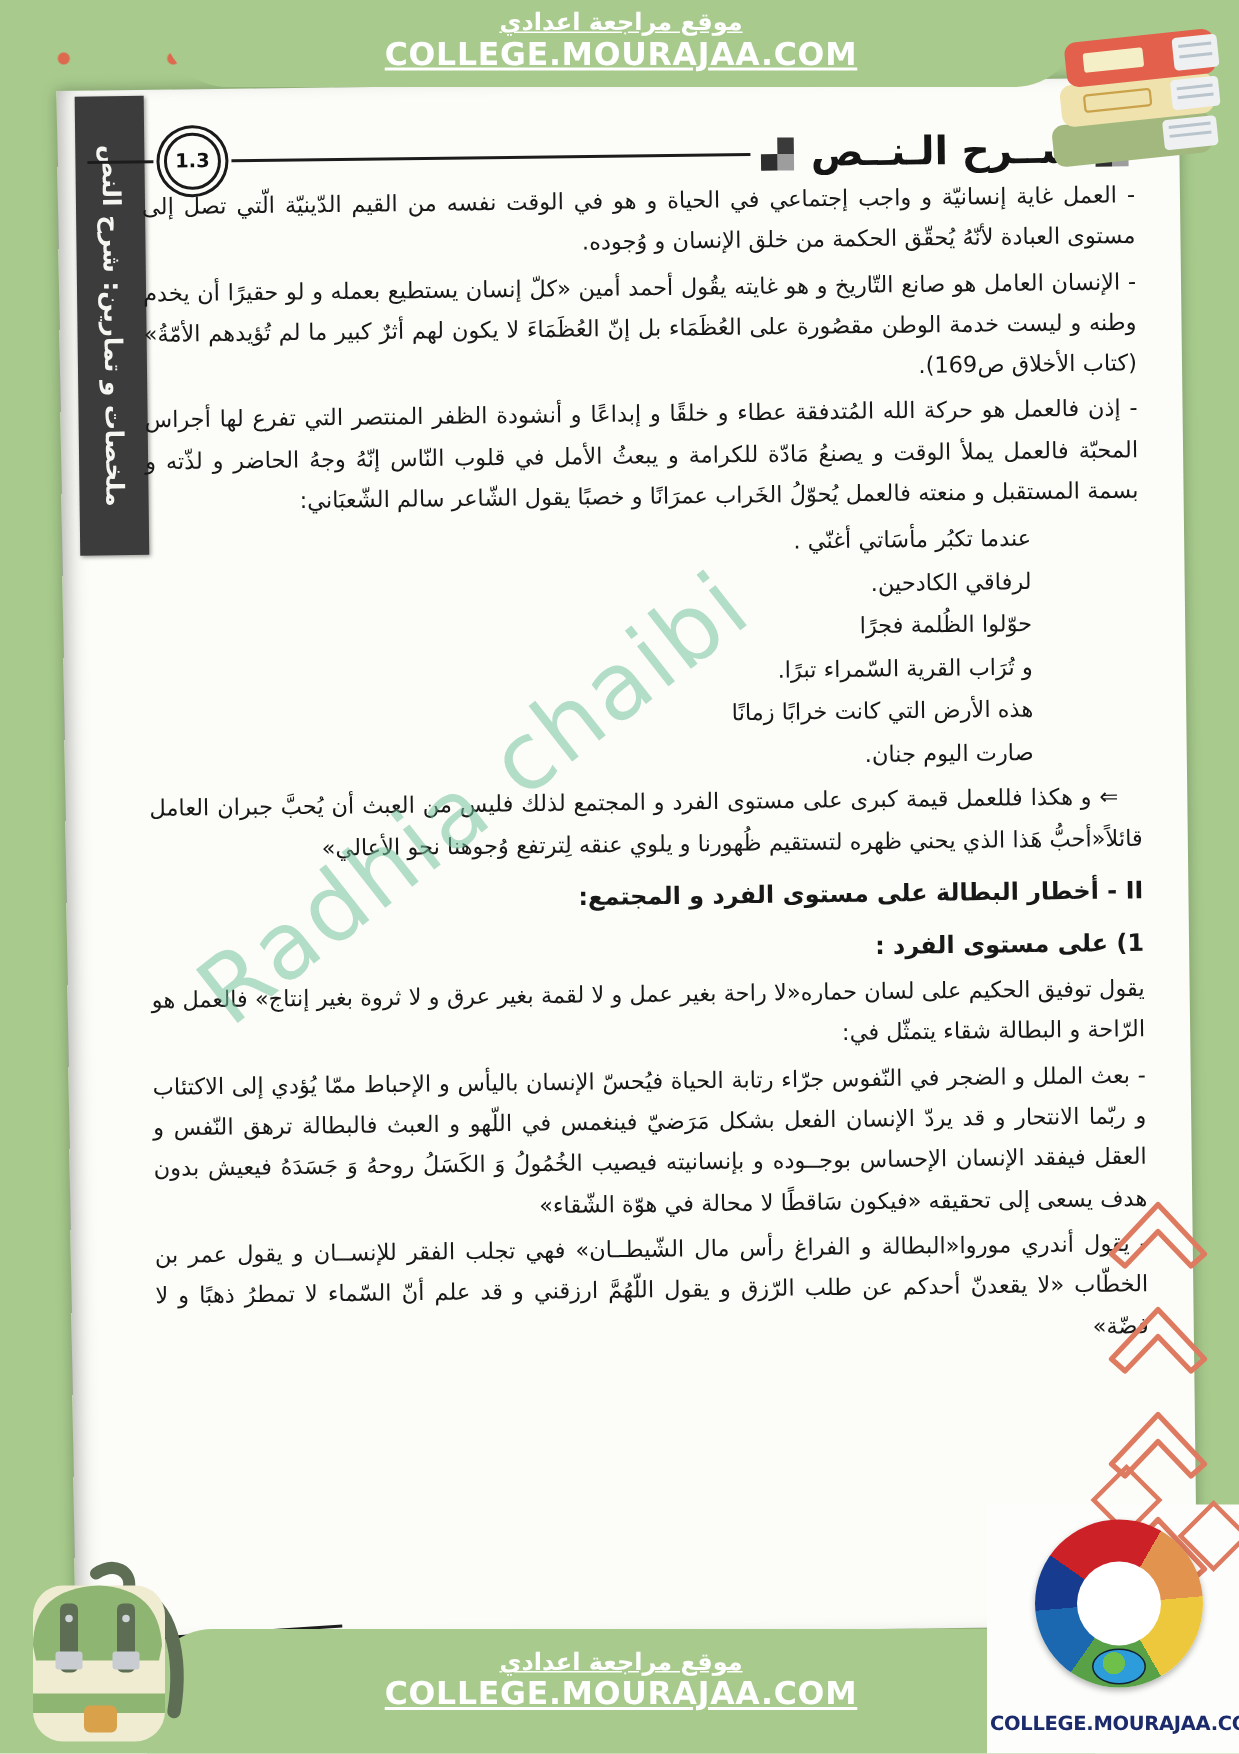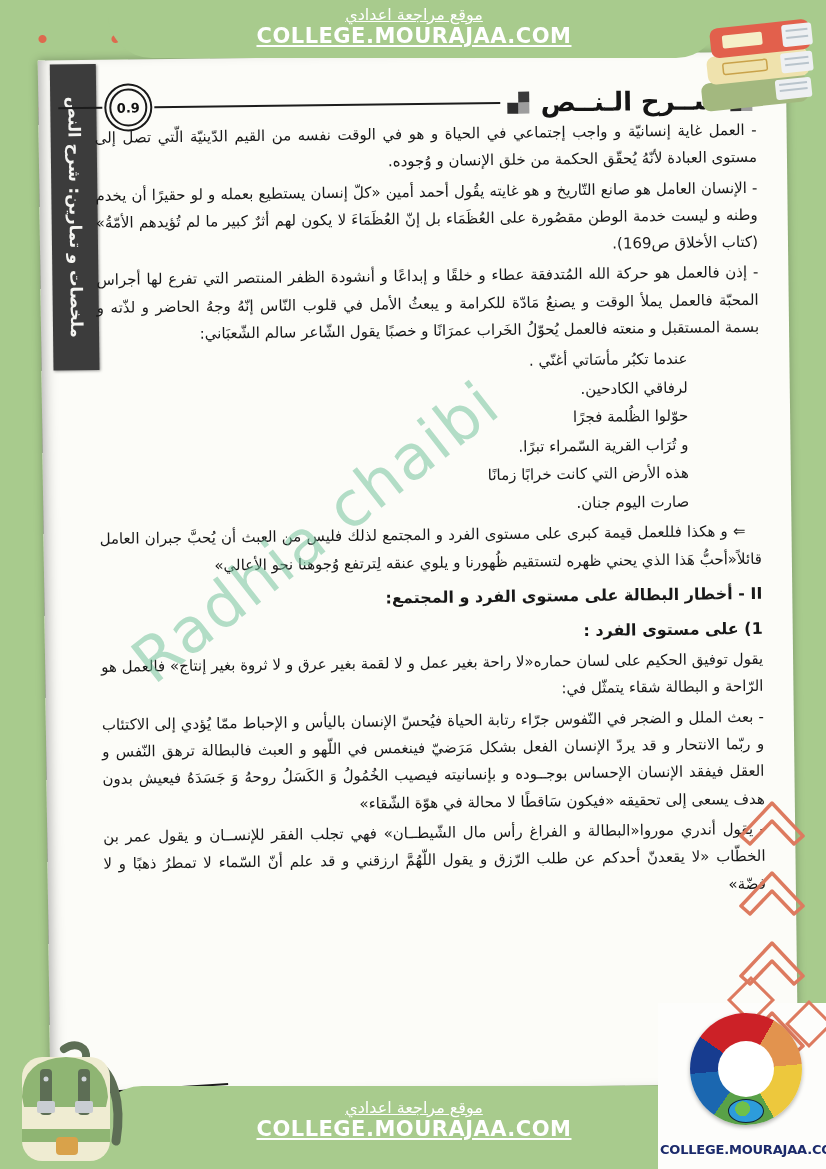--- a/index.html
+++ b/index.html
@@ -63,21 +63,21 @@
   }
   
   #header-band{
     position:absolute;left:108px;top:0;width:612px;height:58px;z-index:3;
     background:#a8cb8d;border-radius:0 0 44px 44px;text-align:center;padding-top:5px;box-sizing:border-box;
   }
   #footer-band{
     position:absolute;left:98px;top:1086px;width:632px;height:83px;z-index:3;
     background:#a8cb8d;border-radius:44px 44px 0 0;text-align:center;padding-top:12px;box-sizing:border-box;
   }
-  .site-ar{display:block;color:#fff;font-weight:normal;font-size:16px;text-decoration:underline;direction:rtl;}
+  .site-ar{display:block;color:#fff;font-weight:bold;font-size:16px;text-decoration:underline;direction:rtl;}
   .site-url{display:block;color:#fff;font-weight:bold;font-size:21px;letter-spacing:.5px;text-decoration:underline;}
   
   #chevrons{position:absolute;right:14px;top:786px;z-index:4;display:flex;flex-direction:column;gap:10px;}
   .diamond{position:absolute;width:28px;height:28px;border:3px solid #dd7a5f;transform:rotate(45deg);z-index:4;background:transparent;}
   #diamond1{right:58px;bottom:152px;}
   #diamond2{right:0px;bottom:128px;}
   
   #logo-patch{position:absolute;right:0;bottom:0;width:168px;height:166px;background:#fdfdfb;z-index:3;}
   #logo-ring{
     position:absolute;right:24px;bottom:44px;width:112px;height:112px;border-radius:50%;z-index:5;
@@ -118,21 +118,21 @@
         <i class="b"></i>
         <i class="c"></i>
       </div>
     <div class="page-title">شــرح الـنــص</div>
     <div class="tet">
         <i class="a"></i>
         <i class="b"></i>
         <i class="c"></i>
       </div>
     <div class="hline"></div>
-    <div class="num-circle">0.9</div>
+    <div class="num-circle">1.3</div>
     <div class="hline short"></div>
   </div>
 
   <div class="content">
     <p>- العمل غاية إنسانيّة و واجب إجتماعي في الحياة و هو في الوقت نفسه من القيم الدّينيّة الّتي تصل إلى مستوى العبادة لأنّهُ يُحقّق الحكمة من خلق الإنسان و وُجوده.</p>
     <p>- الإنسان العامل هو صانع التّاريخ و هو غايته يقُول أحمد أمين «كلّ إنسان يستطيع بعمله و لو حقيرًا أن يخدم وطنه و ليست خدمة الوطن مقصُورة على العُظَمَاء بل إنّ العُظَمَاءَ لا يكون لهم أثرٌ كبير ما لم تُؤيدهم الأمّةُ»   (كتاب الأخلاق ص169).</p>
     <p>- إذن فالعمل هو حركة الله المُتدفقة عطاء و خلقًا و إبداعًا و أنشودة الظفر المنتصر التي تفرع لها أجراس المحبّة فالعمل يملأ الوقت و يصنعُ مَادّة للكرامة و يبعثُ الأمل في قلوب النّاس إنّهُ وجهُ الحاضر و لذّته و بسمة المستقبل و منعته فالعمل يُحوّلُ الخَراب عمرَانًا و خصبًا يقول الشّاعر سالم الشّعبَاني:</p>
     <div class="poem">
       <p>عندما تكبُر مأسَاتي أغنّي .</p>
       <p>لرفاقي الكادحين.</p>

